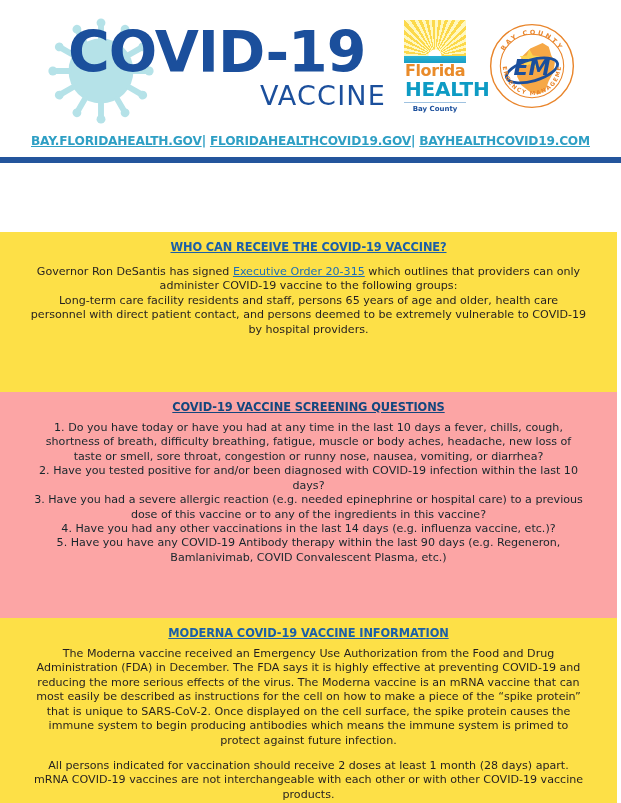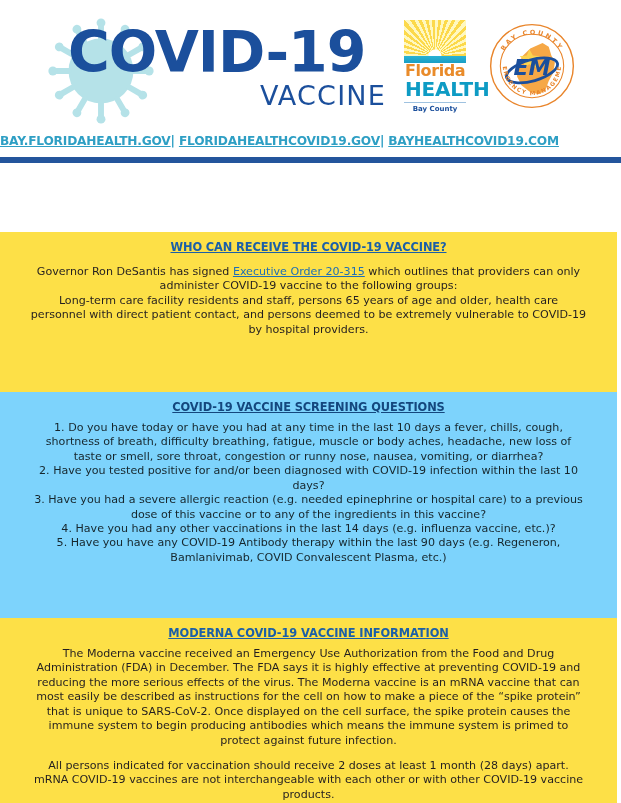--- a/index.html
+++ b/index.html
@@ -125,20 +125,21 @@
     width: 88px;
     height: 88px;
   }
 
   
   .urlbar {
     position: absolute;
     top: 134px;
     left: 0;
     width: 621px;
+    text-align: center;
     font-family: "DejaVu Sans", sans-serif;
     font-weight: bold;
     font-size: 12.2px;
     color: #2e9fc4;
     letter-spacing: -0.2px;
   }
   .urlbar a {
     color: #2e9fc4;
     text-decoration: underline;
   }
@@ -158,21 +159,21 @@
   .band {
     position: absolute;
     left: 0;
     width: 617px;
     box-sizing: border-box;
     padding: 0 16px;
     text-align: center;
   }
   .band.b1 { top: 163px; height: 69px; background: #bde5ea; }
   .band.b2 { top: 232px; height: 160px; background: #fde047; }
-  .band.b3 { top: 392px; height: 226px; background: #7dd3fc; }
+  .band.b3 { top: 392px; height: 226px; background: #fca5a5; }
   .band.b4 { top: 618px; height: 239px; background: #fde047; }
 
   .sec-head {
     font-family: "DejaVu Sans", sans-serif;
     font-weight: bold;
     font-size: 11.4px;
     color: #1b5fa8;
     text-decoration: underline;
     letter-spacing: -0.1px;
     margin: 0;

